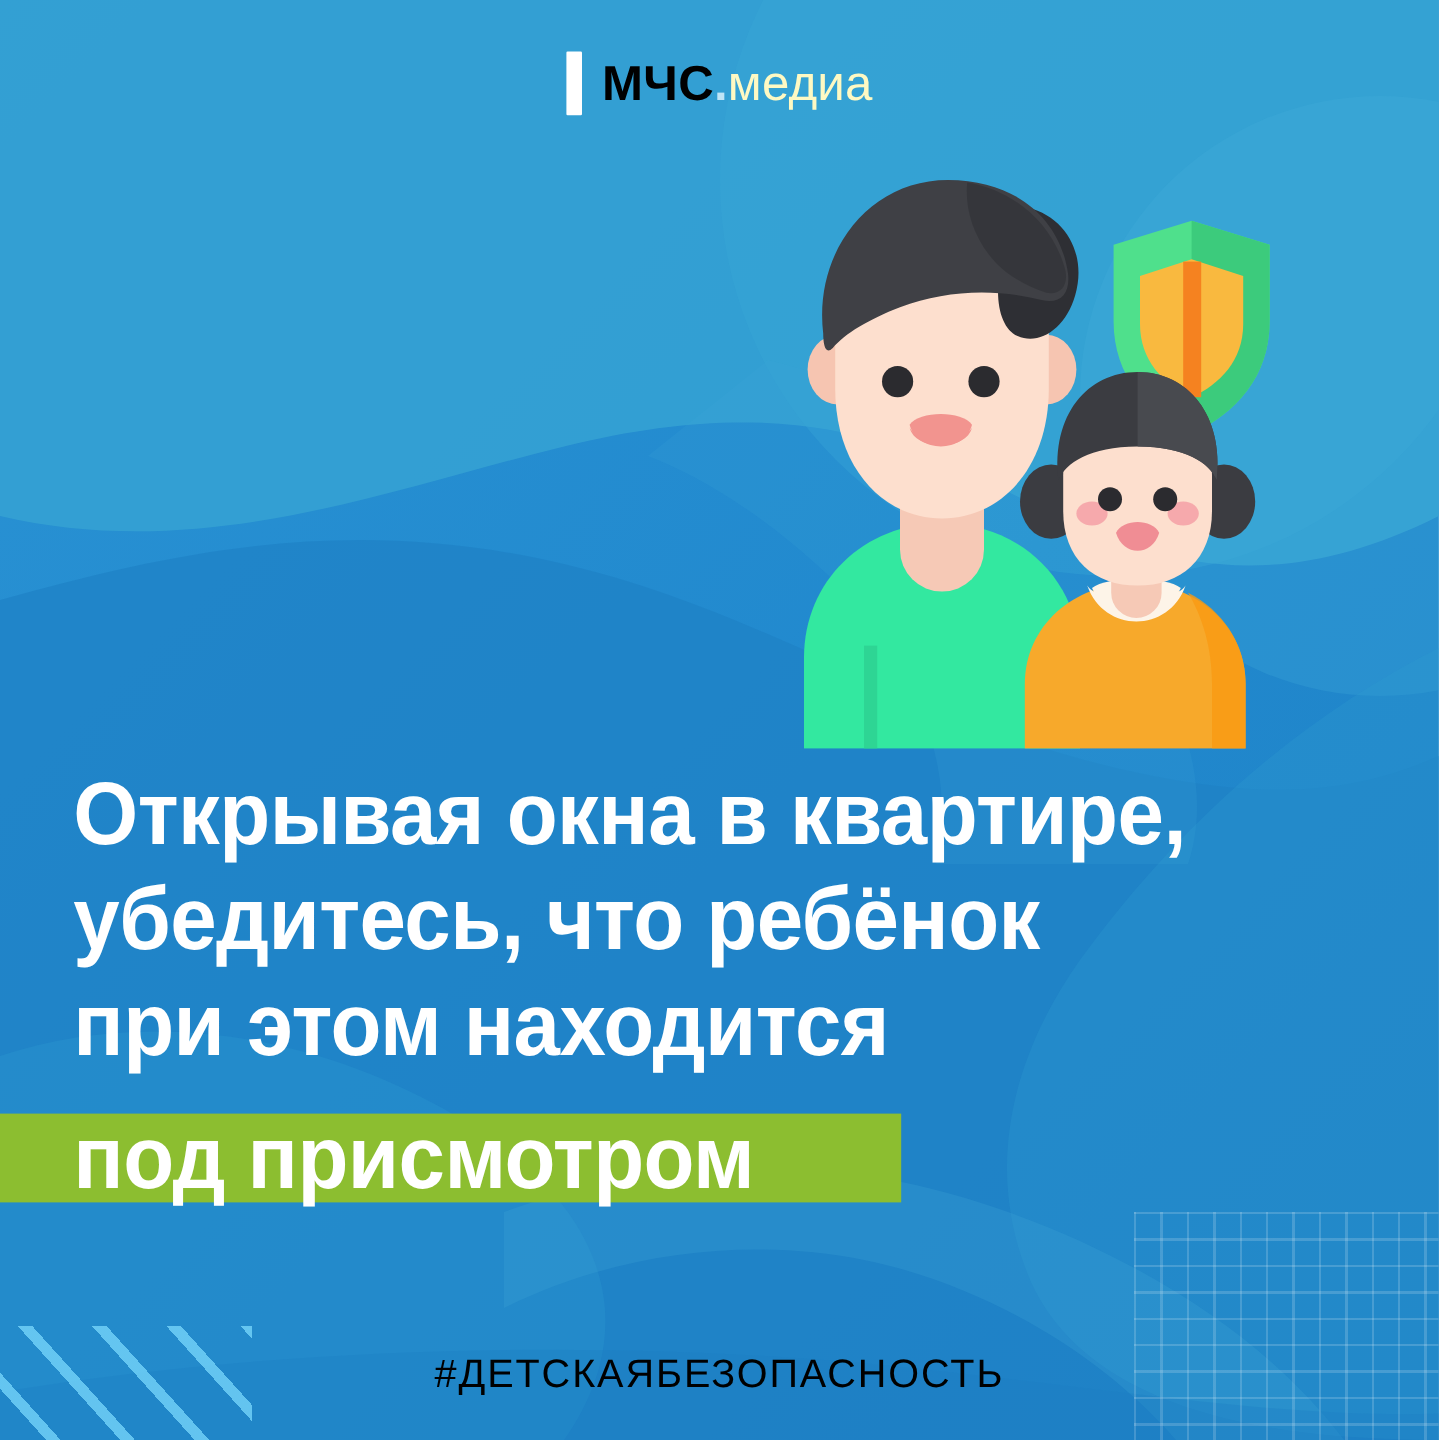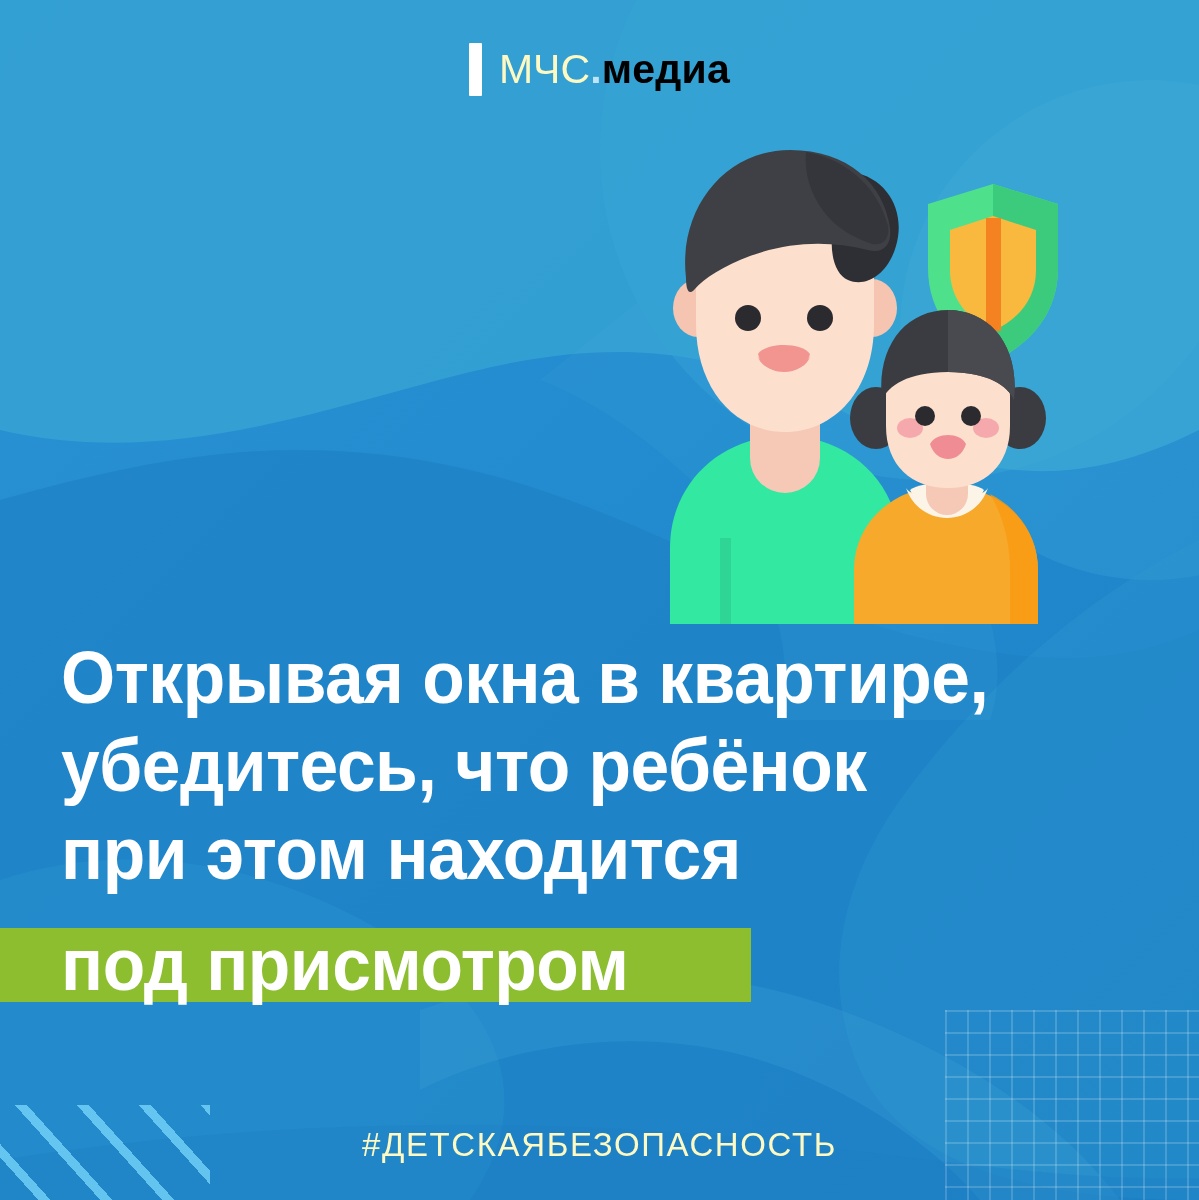--- a/index.html
+++ b/index.html
@@ -43,23 +43,23 @@
     height:56px;
   }
   #logo .bar{
     width:13px;height:53px;background:#ffffff;border-radius:1px;
     display:block;
   }
   #logo .word{
     font-size:41px;line-height:1;letter-spacing:.2px;
     display:flex;align-items:baseline;
   }
-  #logo .word .mchs{font-weight:normal;color:#fef9c3;}
+  #logo .word .mchs{font-weight:bold;color:#000000;}
   #logo .word .dot{font-weight:bold;color:#bfe4f6;}
-  #logo .word .media{font-weight:700;color:#000000;}
+  #logo .word .media{font-weight:400;color:#fef9c3;}
 
   
   #illustration{
     position:absolute;
     left:638px;top:128px;width:452px;height:496px;
   }
   #illustration svg{display:block;width:100%;height:100%;}
 
   
   #headline{
@@ -87,21 +87,21 @@
     font-weight:bold;font-size:74px;line-height:70px;color:#ffffff;
     padding-left:65px;box-sizing:border-box;white-space:nowrap;
     letter-spacing:-0.5px;
     transform:scaleX(.94);transform-origin:left center;
   }
 
   
   #hashtag{
     position:absolute;left:0;right:0;top:1126px;
     text-align:center;
-    color:#fef9c3;
+    color:#000000;
     font-size:33px;
     font-weight:400;
     letter-spacing:1.6px;
   }
 </style>
 </head>
 <body>
 
 <div id="poster">
 

